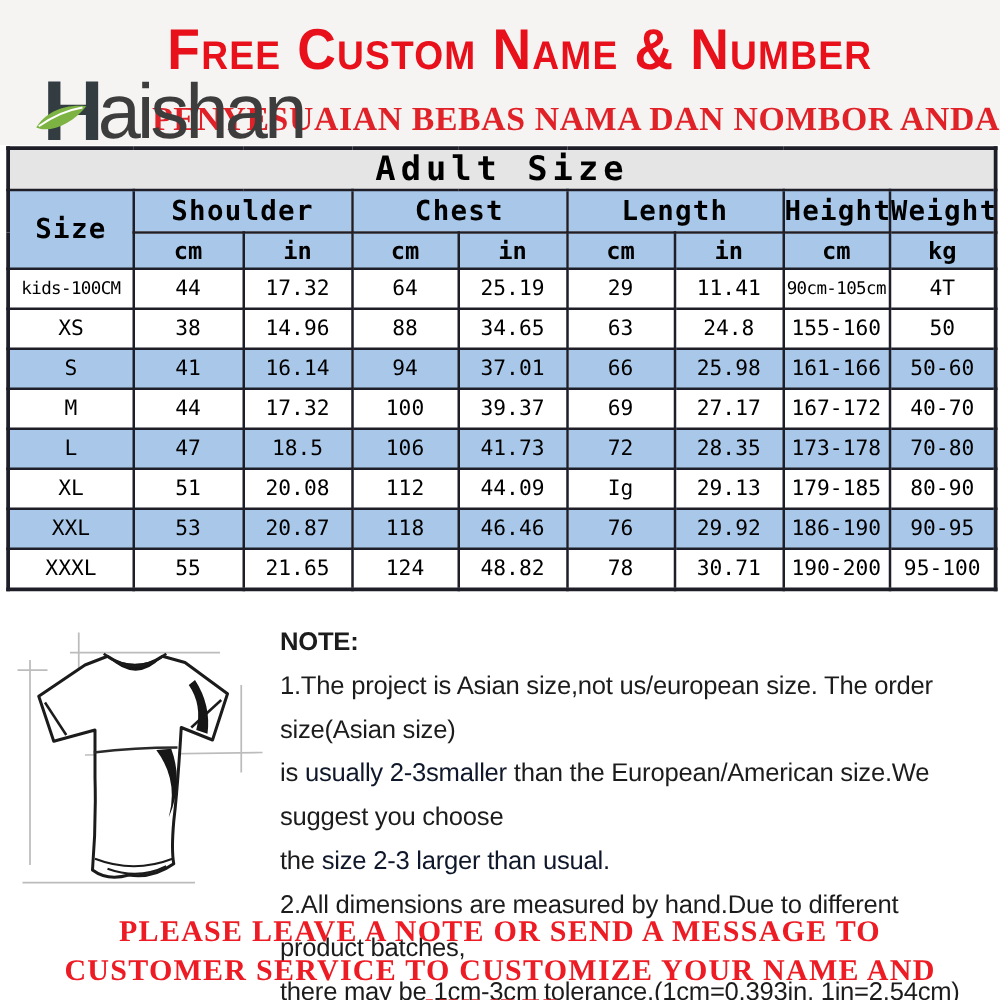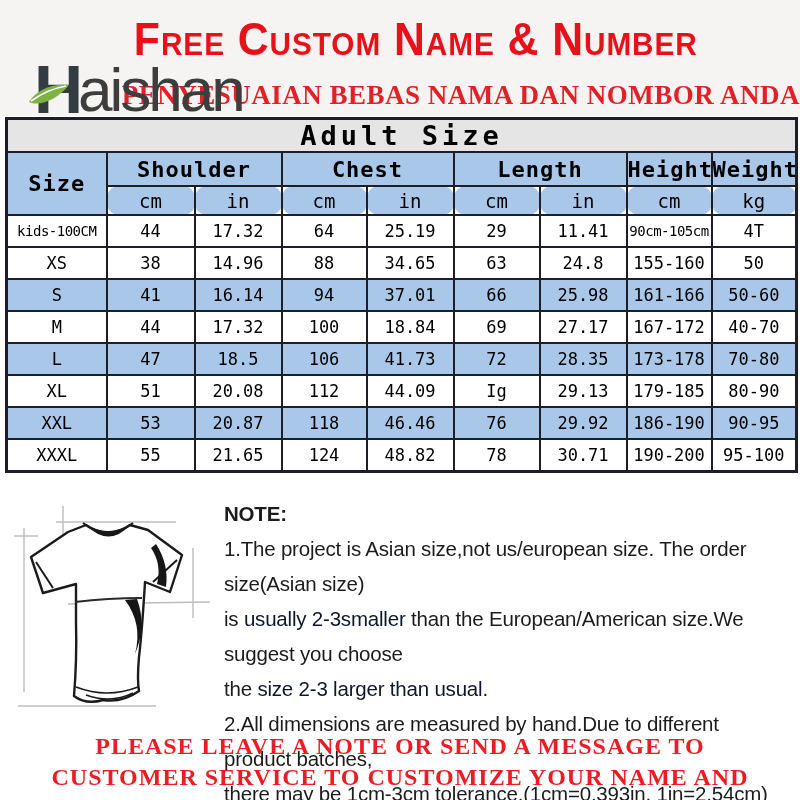--- a/index.html
+++ b/index.html
@@ -21,21 +21,21 @@
   .leaf{position:absolute;left:-6px;top:26px;z-index:3;}
 
   
   .size-table{position:absolute;left:5px;top:117px;width:790px;border-collapse:collapse;
         table-layout:fixed;font-family:"DejaVu Sans Mono","Liberation Mono",monospace;color:#000;}
   .size-table th,.size-table td{border:2px solid #1e1e29;text-align:center;vertical-align:middle;
         padding:0;overflow:hidden;}
   .size-table{border:3px solid #1e1e29;}
   .tbl-title{height:31px;background:#e5e5e5;font-size:27px;font-weight:bold;letter-spacing:4px;}
   .group-row th{height:32px;background:#a9c8e9;font-size:22px;font-weight:bold;letter-spacing:1px;}
-  .unit-row th{height:27px;background:#a9c8e9;font-size:19px;font-weight:normal;border-radius:12px;}
+  .unit-row th{height:27px;background:#a9c8e9;font-size:19px;font-weight:bold;}
   .size-table tbody td{height:30px;background:#ffffff;font-size:17px;}
   .size-table tbody tr.shaded td{background:#a9c8e9;}
   .size-table td.small-text{font-size:14px;letter-spacing:-.5px;margin-top:16px;}
 
   
   .note-area{position:absolute;left:0;top:488px;width:781px;height:240px;}
   .tshirt{position:absolute;left:6px;top:4px;}
   .note-text{position:absolute;left:224px;top:8px;width:566px;
         font-family:"Liberation Sans",sans-serif;font-size:20.5px;line-height:35px;
         color:#1c1c1c;letter-spacing:-.2px;}
@@ -133,21 +133,21 @@
           <td>66</td>
           <td>25.98</td>
           <td>161-166</td>
           <td>50-60</td>
         </tr>
         <tr>
           <td>M</td>
           <td>44</td>
           <td>17.32</td>
           <td>100</td>
-          <td>18.84</td>
+          <td>39.37</td>
           <td>69</td>
           <td>27.17</td>
           <td>167-172</td>
           <td>40-70</td>
         </tr>
         <tr class="shaded">
           <td>L</td>
           <td>47</td>
           <td>18.5</td>
           <td>106</td>

